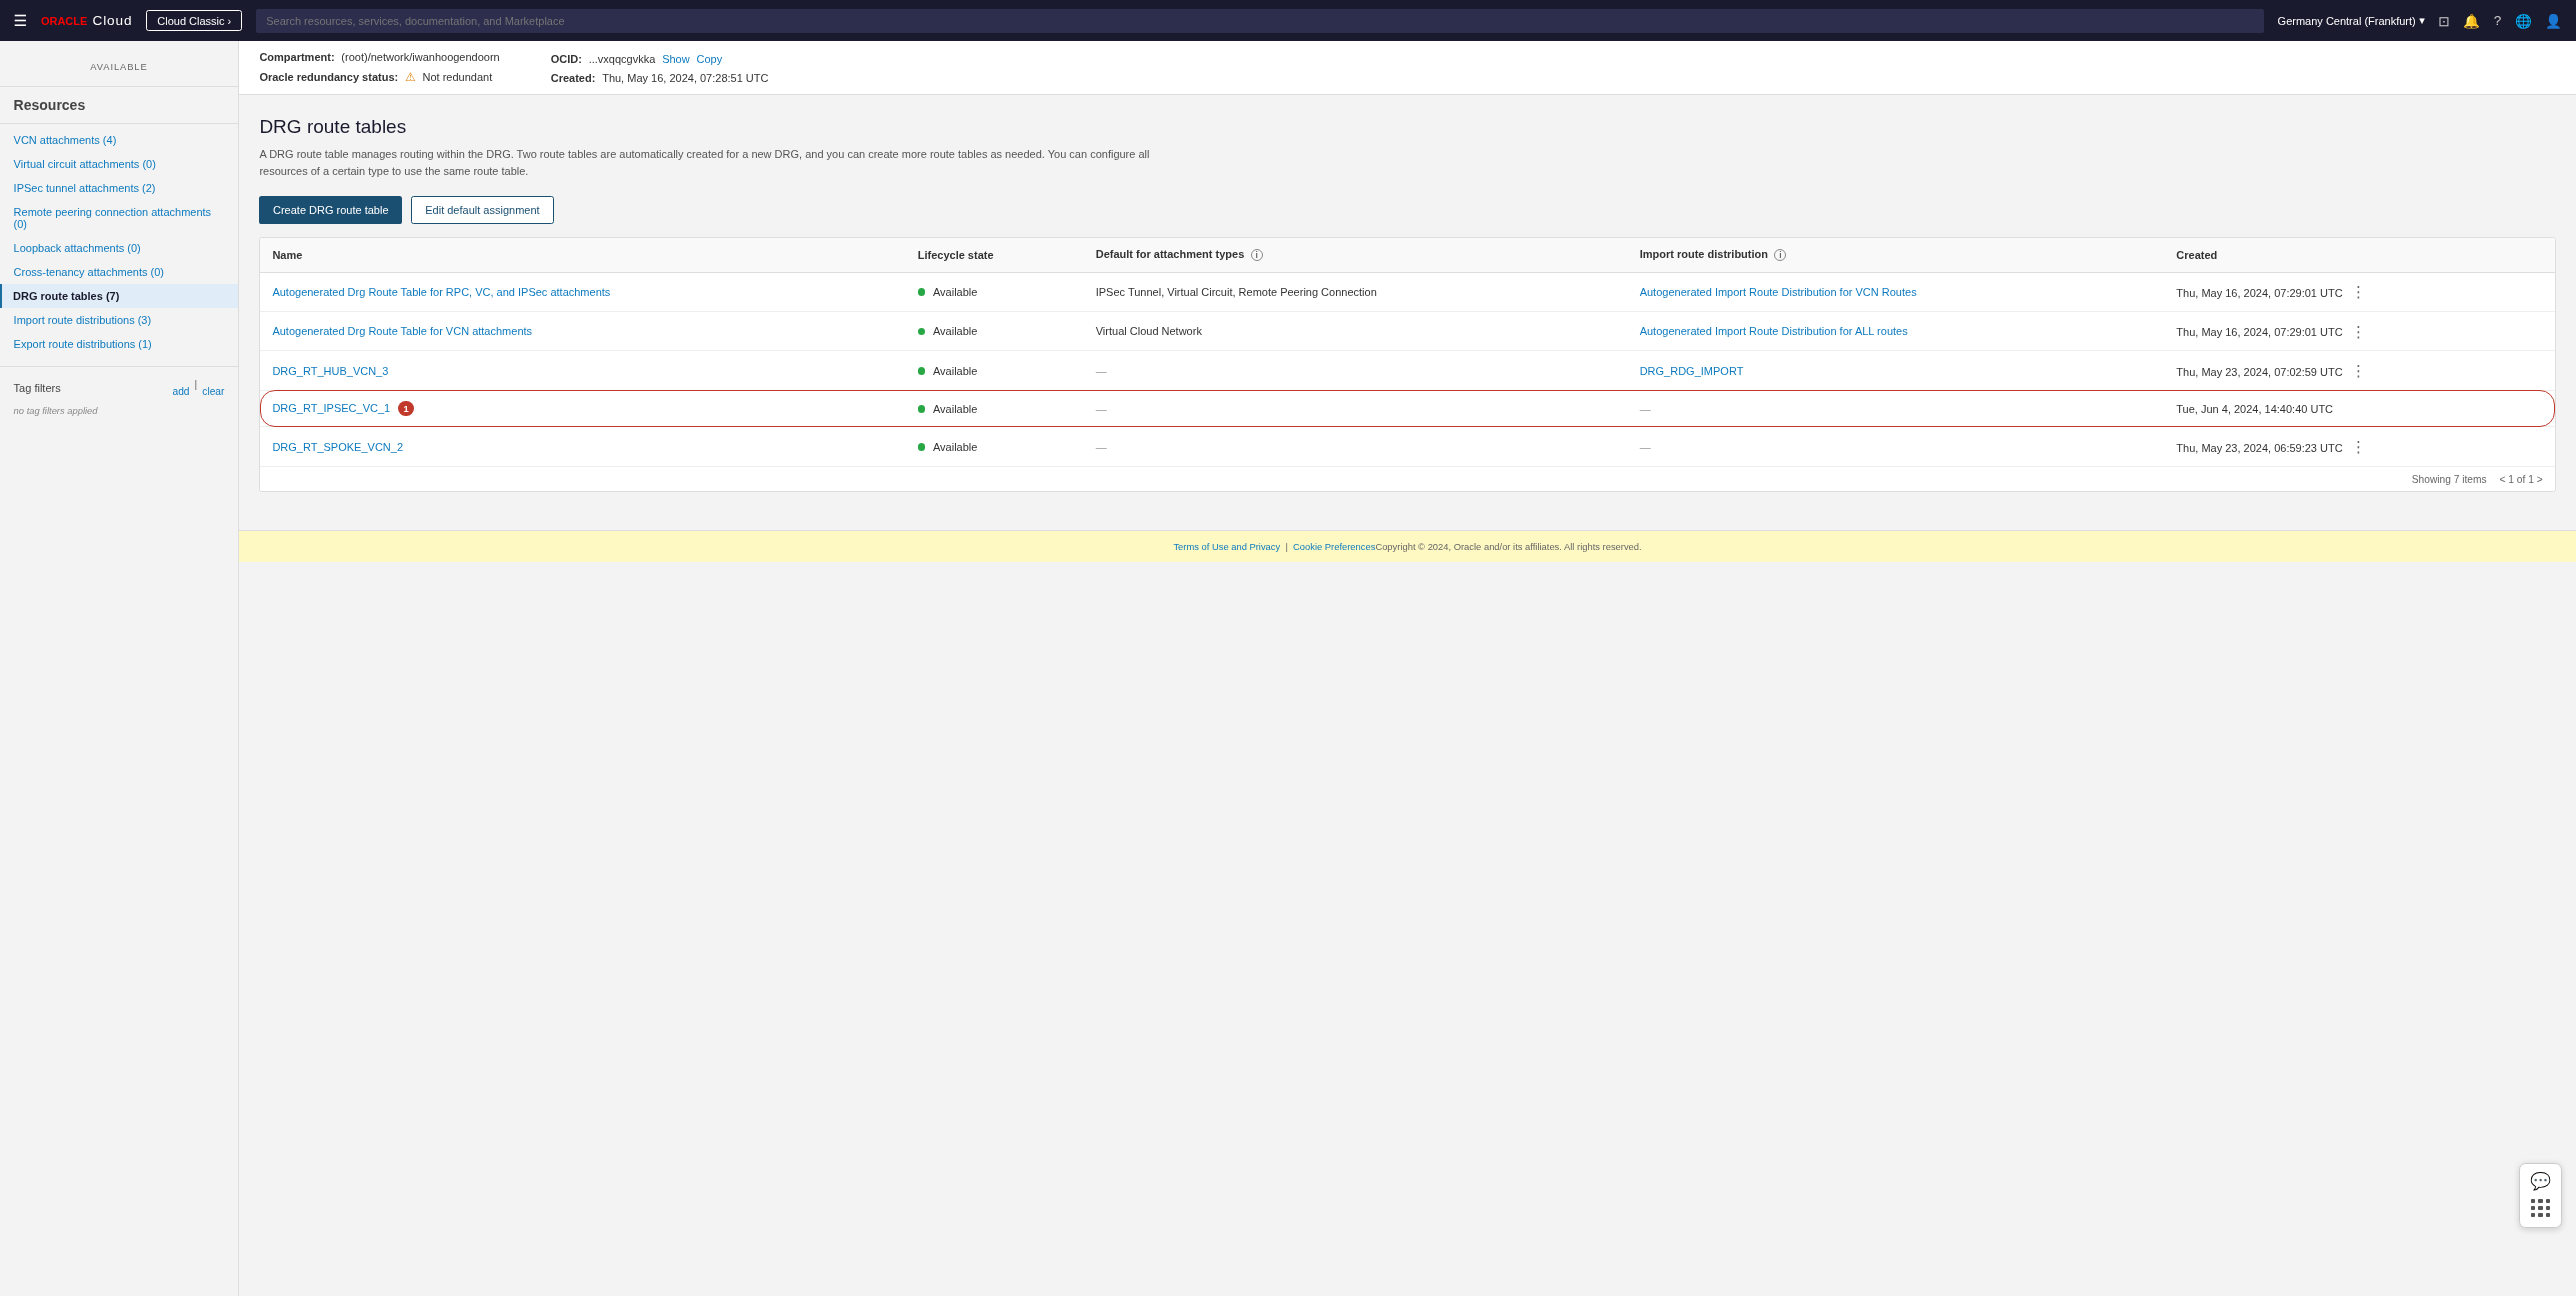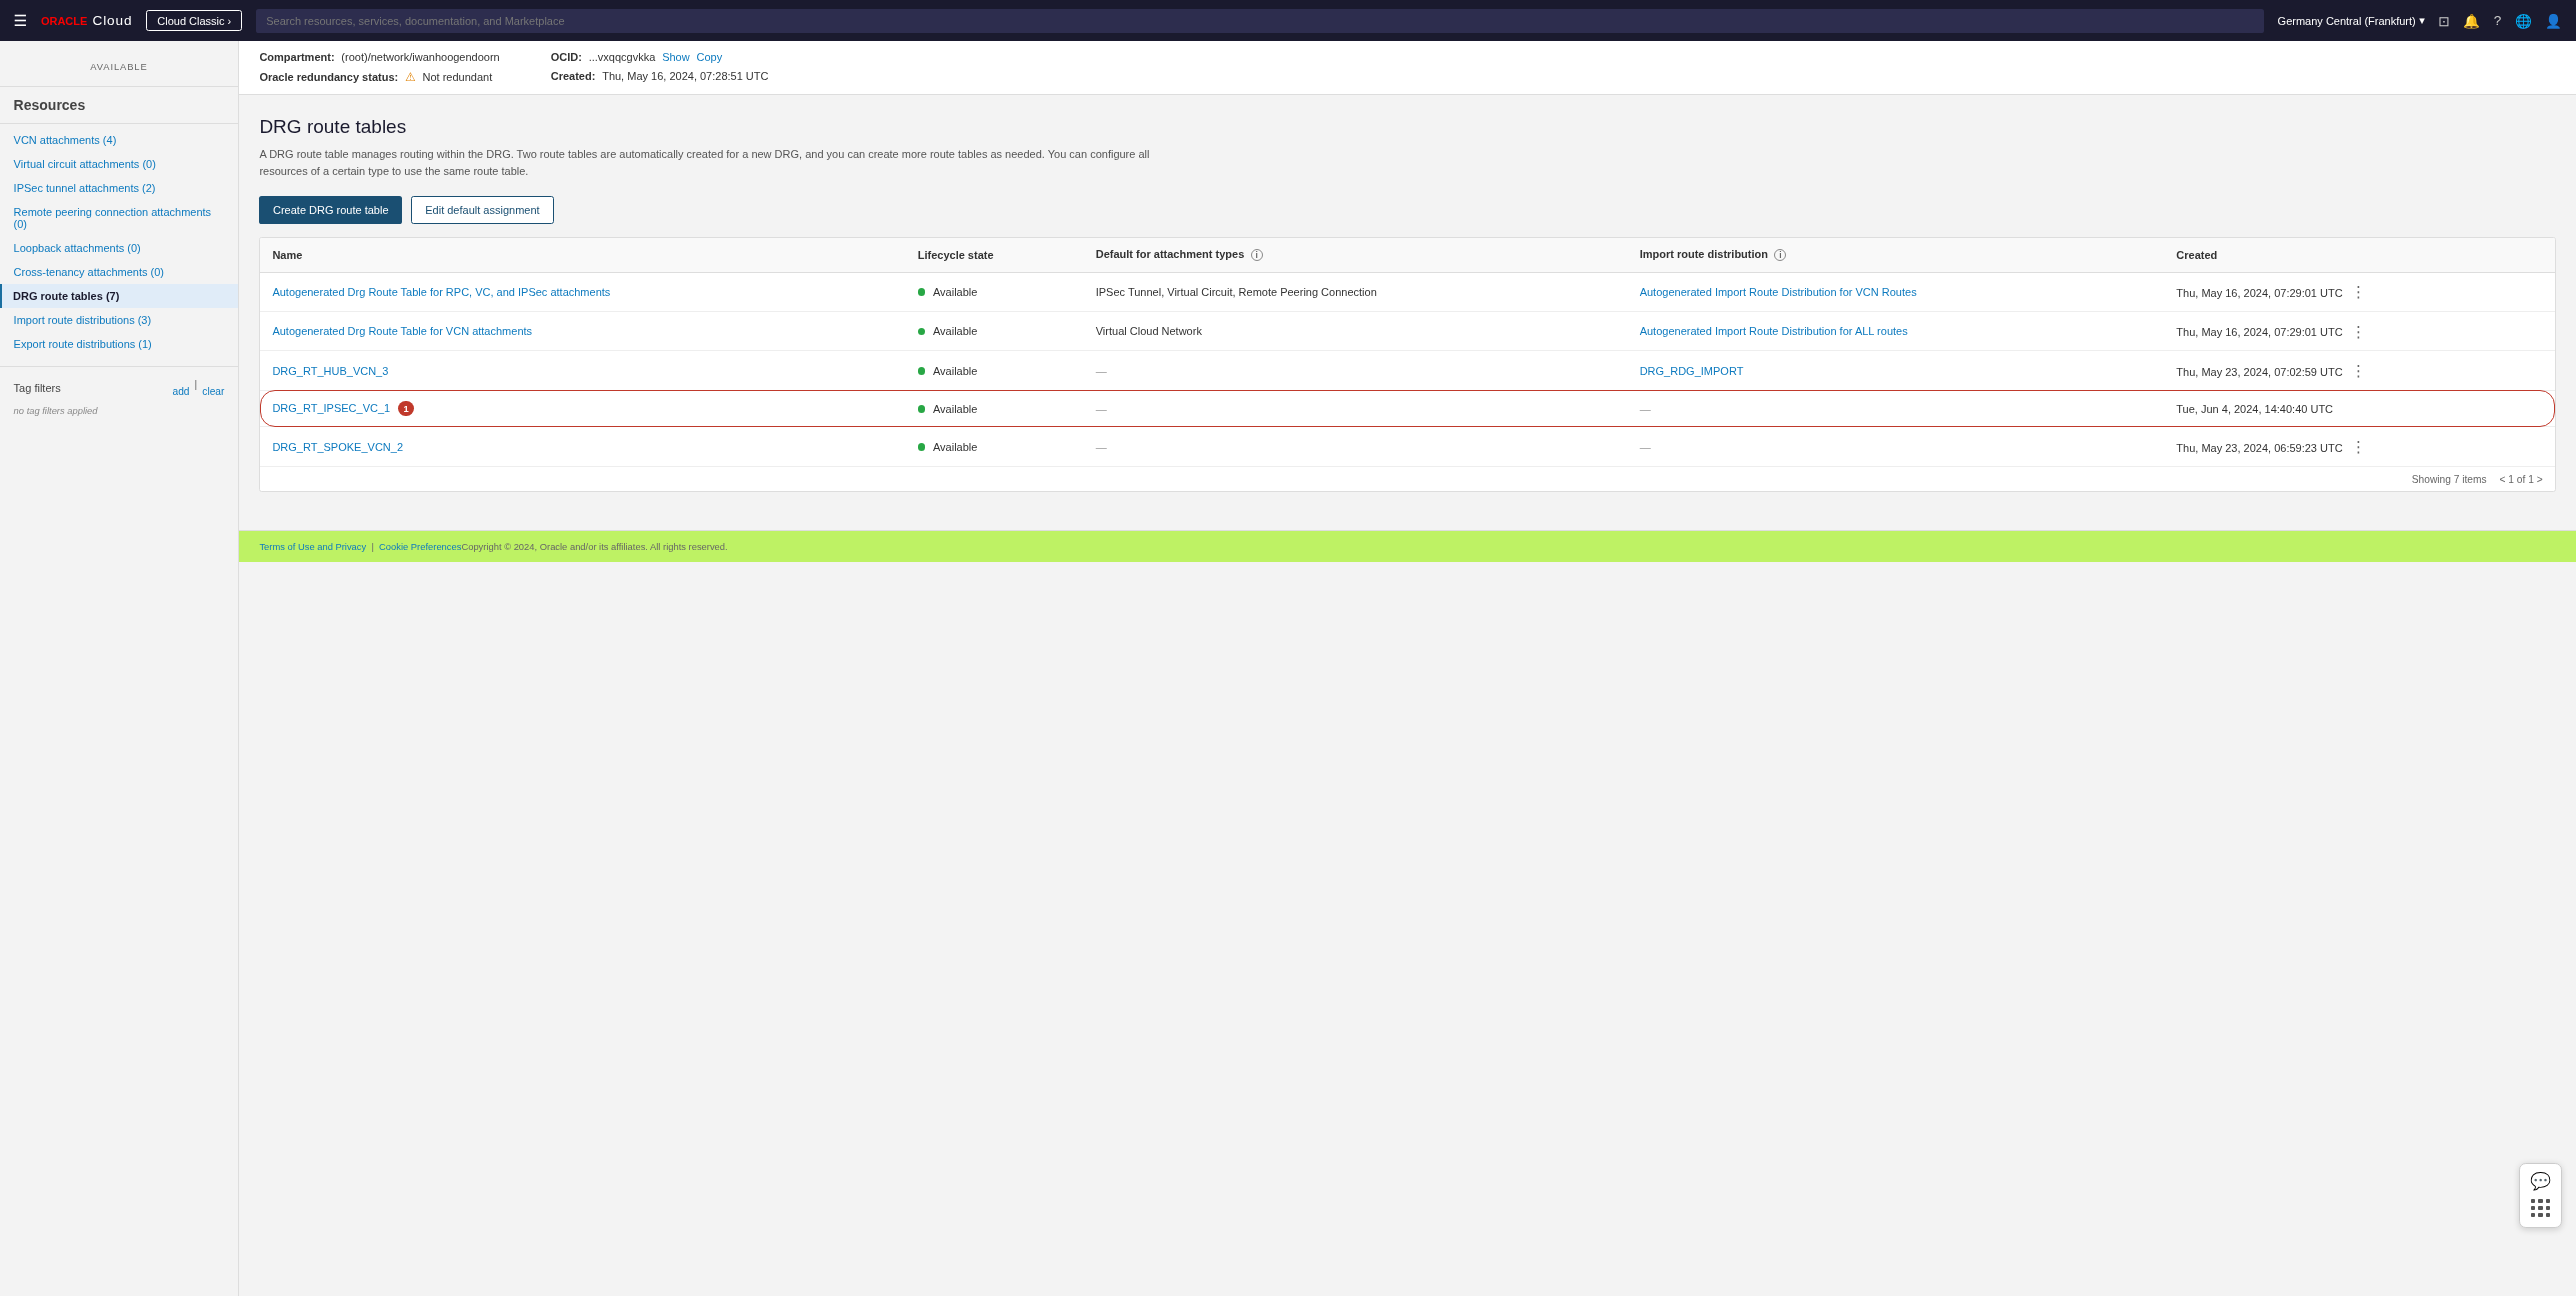--- a/index.html
+++ b/index.html
@@ -42,21 +42,21 @@
     .tag-filters-links { display: flex; gap: 5.1px; font-size: 10.2px; }
     .tag-filters-links a { color: #0d7abf; cursor: pointer; text-decoration: none; margin-top: 7px; }
     .tag-filters-links span { color: #666; }
     .no-filters { font-size: 9.4px; color: #888; padding: 0 13.6px 6.8px; font-style: italic; }
 
     
     .main { margin-left: 239px; flex: 1; padding: 0; }
 
     
     .info-bar {
-      background: #fff; border-bottom: 0.9px solid #ddd; padding: 10.2px 20.4px; display: flex; gap: 51px; align-items: flex-start;
+      background: #fff; border-bottom: 0.9px solid #ddd; padding: 10.2px 20.4px; display: flex; gap: 51px; align-items: flex-end;
     }
     .info-col { display: flex; flex-direction: column; gap: 6.8px; }
     .info-row { display: flex; align-items: center; gap: 6.8px; font-size: 11px; }
     .info-label { font-weight: 600; color: #333; }
     .info-value { color: #333; }
     .info-link { color: #0d7abf; cursor: pointer; text-decoration: none; }
     .warn-icon { color: #e08000; font-size: 12px; }
 
     
     .page-body { padding: 20.4px; }
@@ -88,21 +88,21 @@
     
     .row-highlighted td { background: #fff; }
     .row-highlighted { outline: 1.7px solid #c0392b; outline-offset: -1.7px; border-radius: 15px; }
     .badge-red {
       background: #c0392b; color: #fff; border-radius: 50%; width: 15.3px; height: 15.3px;
       display: inline-flex; align-items: center; justify-content: center; font-size: 9.4px; font-weight: 700;
       margin-left: 5.1px; vertical-align: middle;
     }
 
     
-    .footer { display: flex; justify-content: flex-start; padding: 10.2px 20.4px; font-size: 9.4px; color: #666; background: #bef264; border-top: 0.9px solid #ddd; margin-top: 17px; }
+    .footer { display: flex; justify-content: center; padding: 10.2px 20.4px; font-size: 9.4px; color: #666; background: #fef9c3; border-top: 0.9px solid #ddd; margin-top: 17px; }
     .footer a { color: #0d7abf; text-decoration: none; }
 
     
     .floating-widget {
       position: fixed; bottom: 68px; right: 13.6px; background: #fff; border: 0.9px solid #ccc; border-radius: 6.8px;
       width: 43px; padding: 6.8px; display: flex; flex-direction: column; align-items: center; gap: 3.4px; box-shadow: 0 1.7px 6.8px rgba(0,0,0,0.15);
     }
     .widget-icon { font-size: 17px; cursor: pointer; color: #555; }
     .widget-dots { display: grid; grid-template-columns: repeat(3, 5.1px); gap: 2.6px; padding: 3.4px; }
     .widget-dot { width: 4.3px; height: 4.3px; background: #555; border-radius: 0.9px; }

